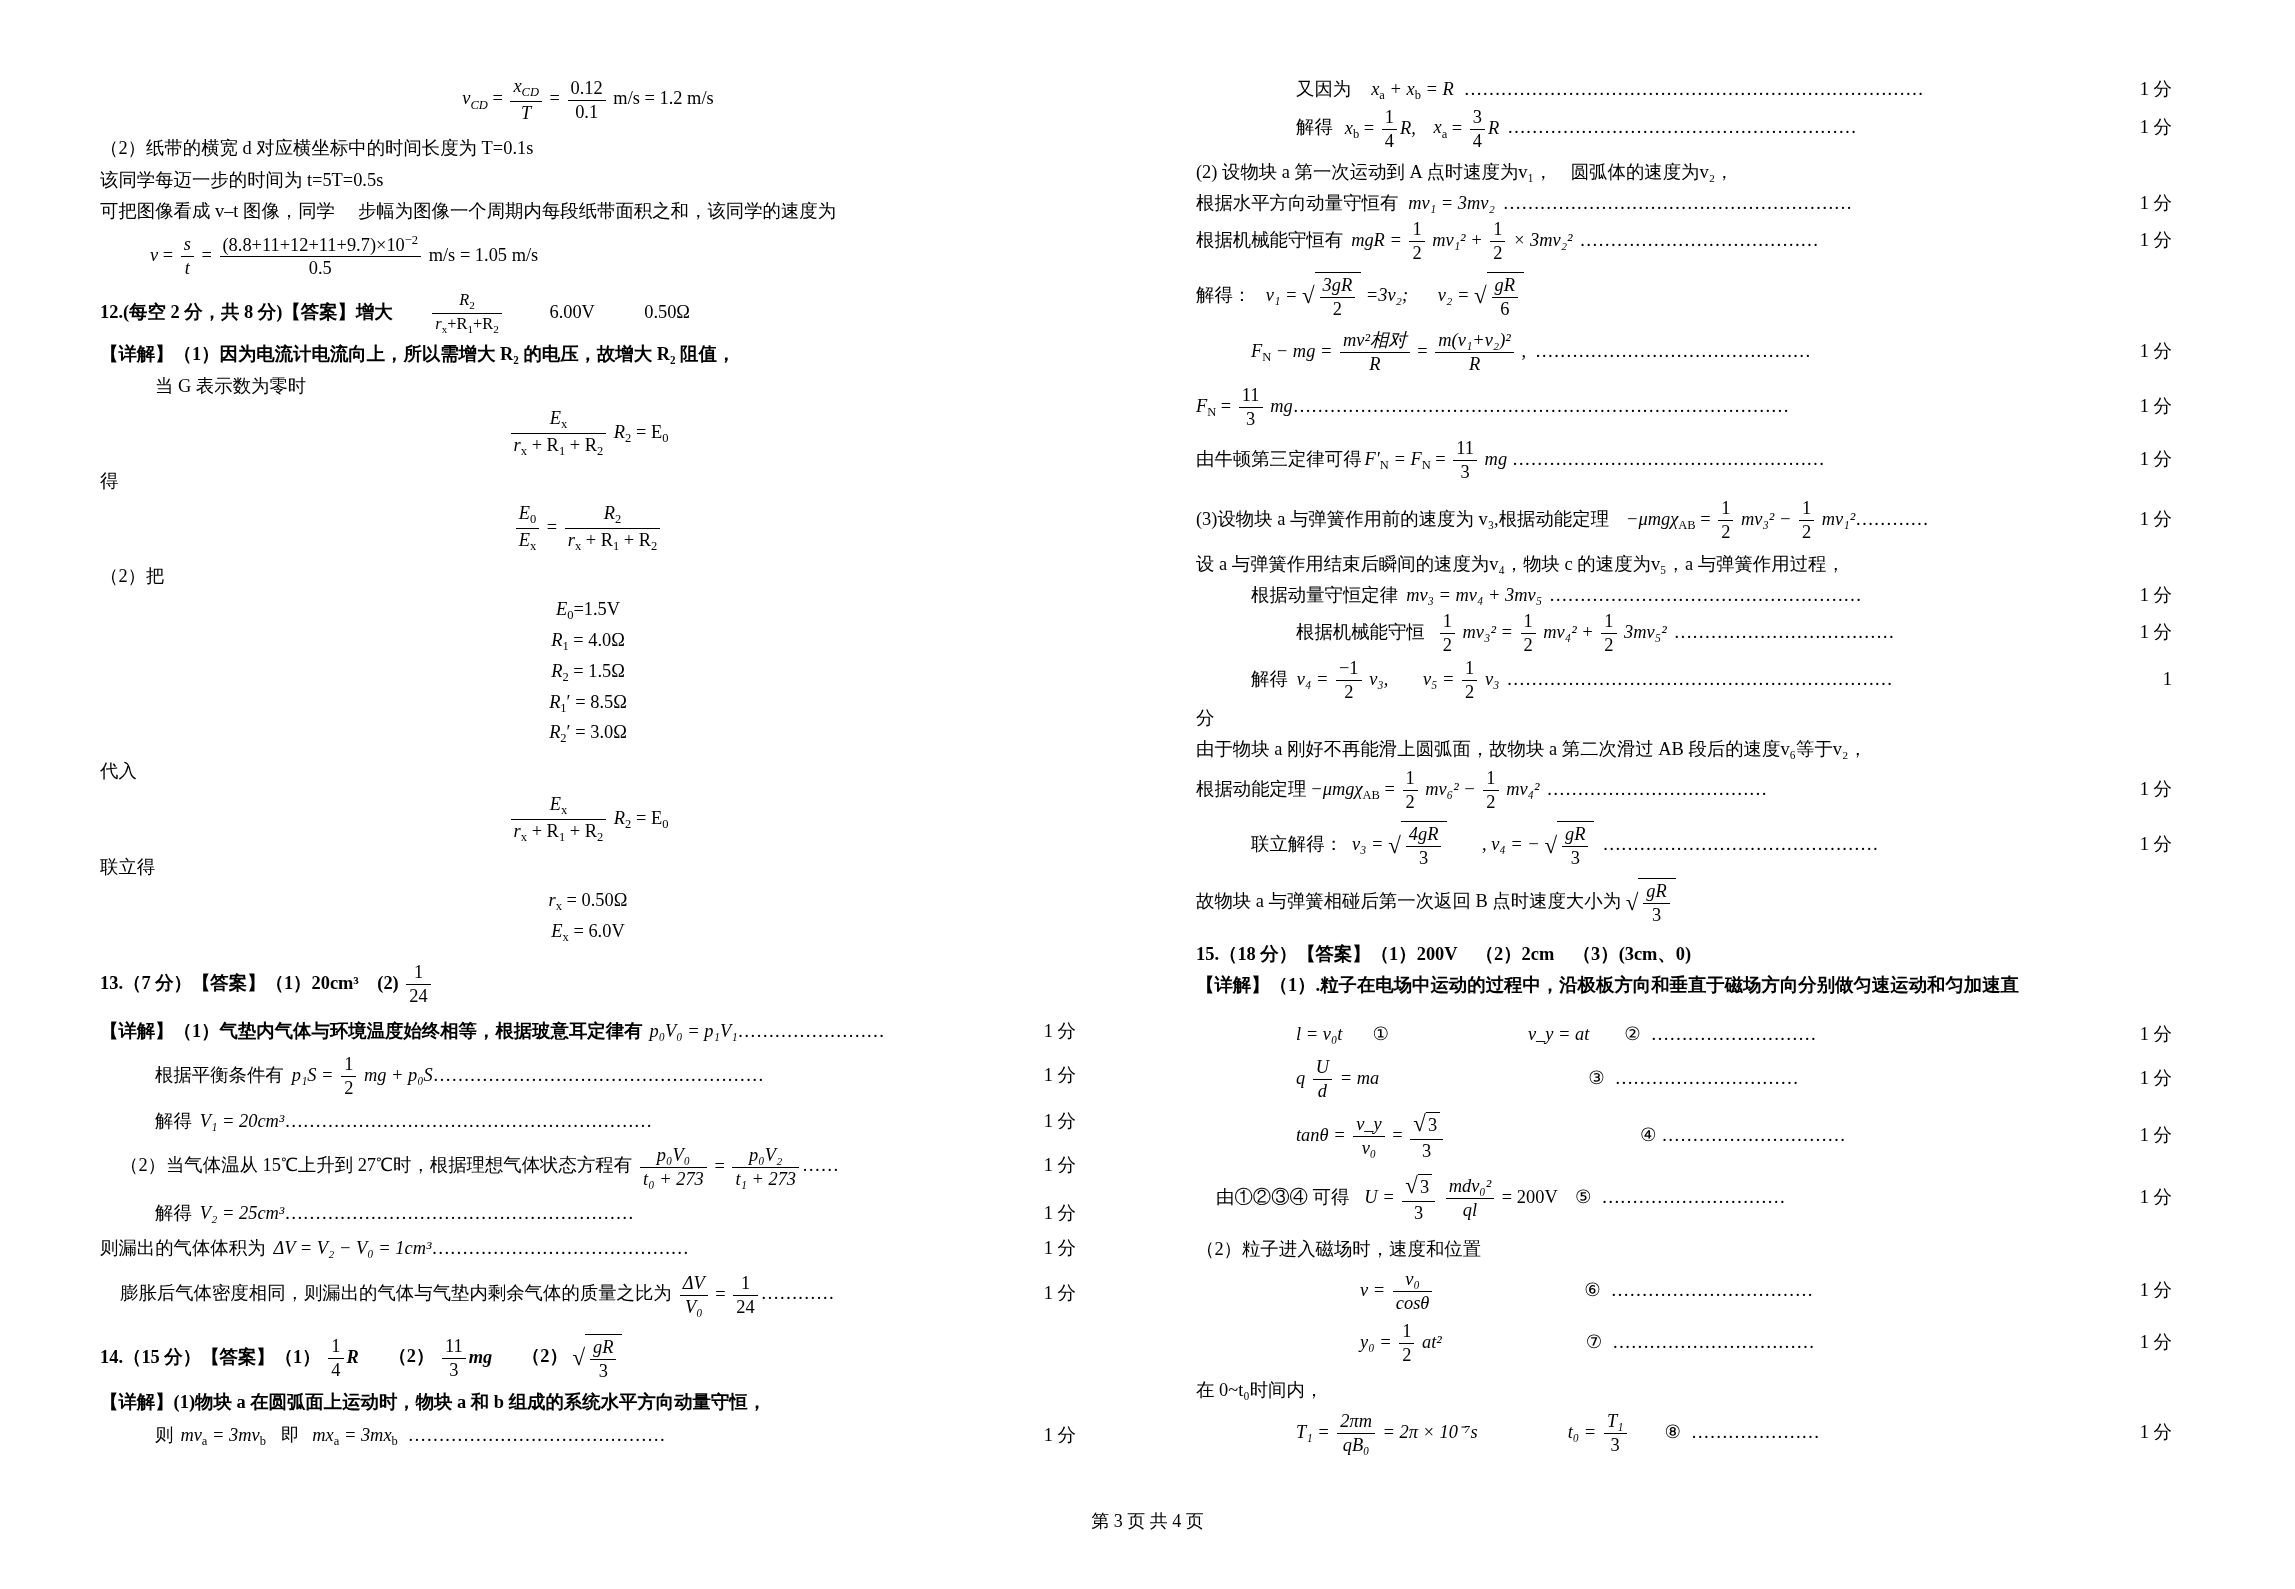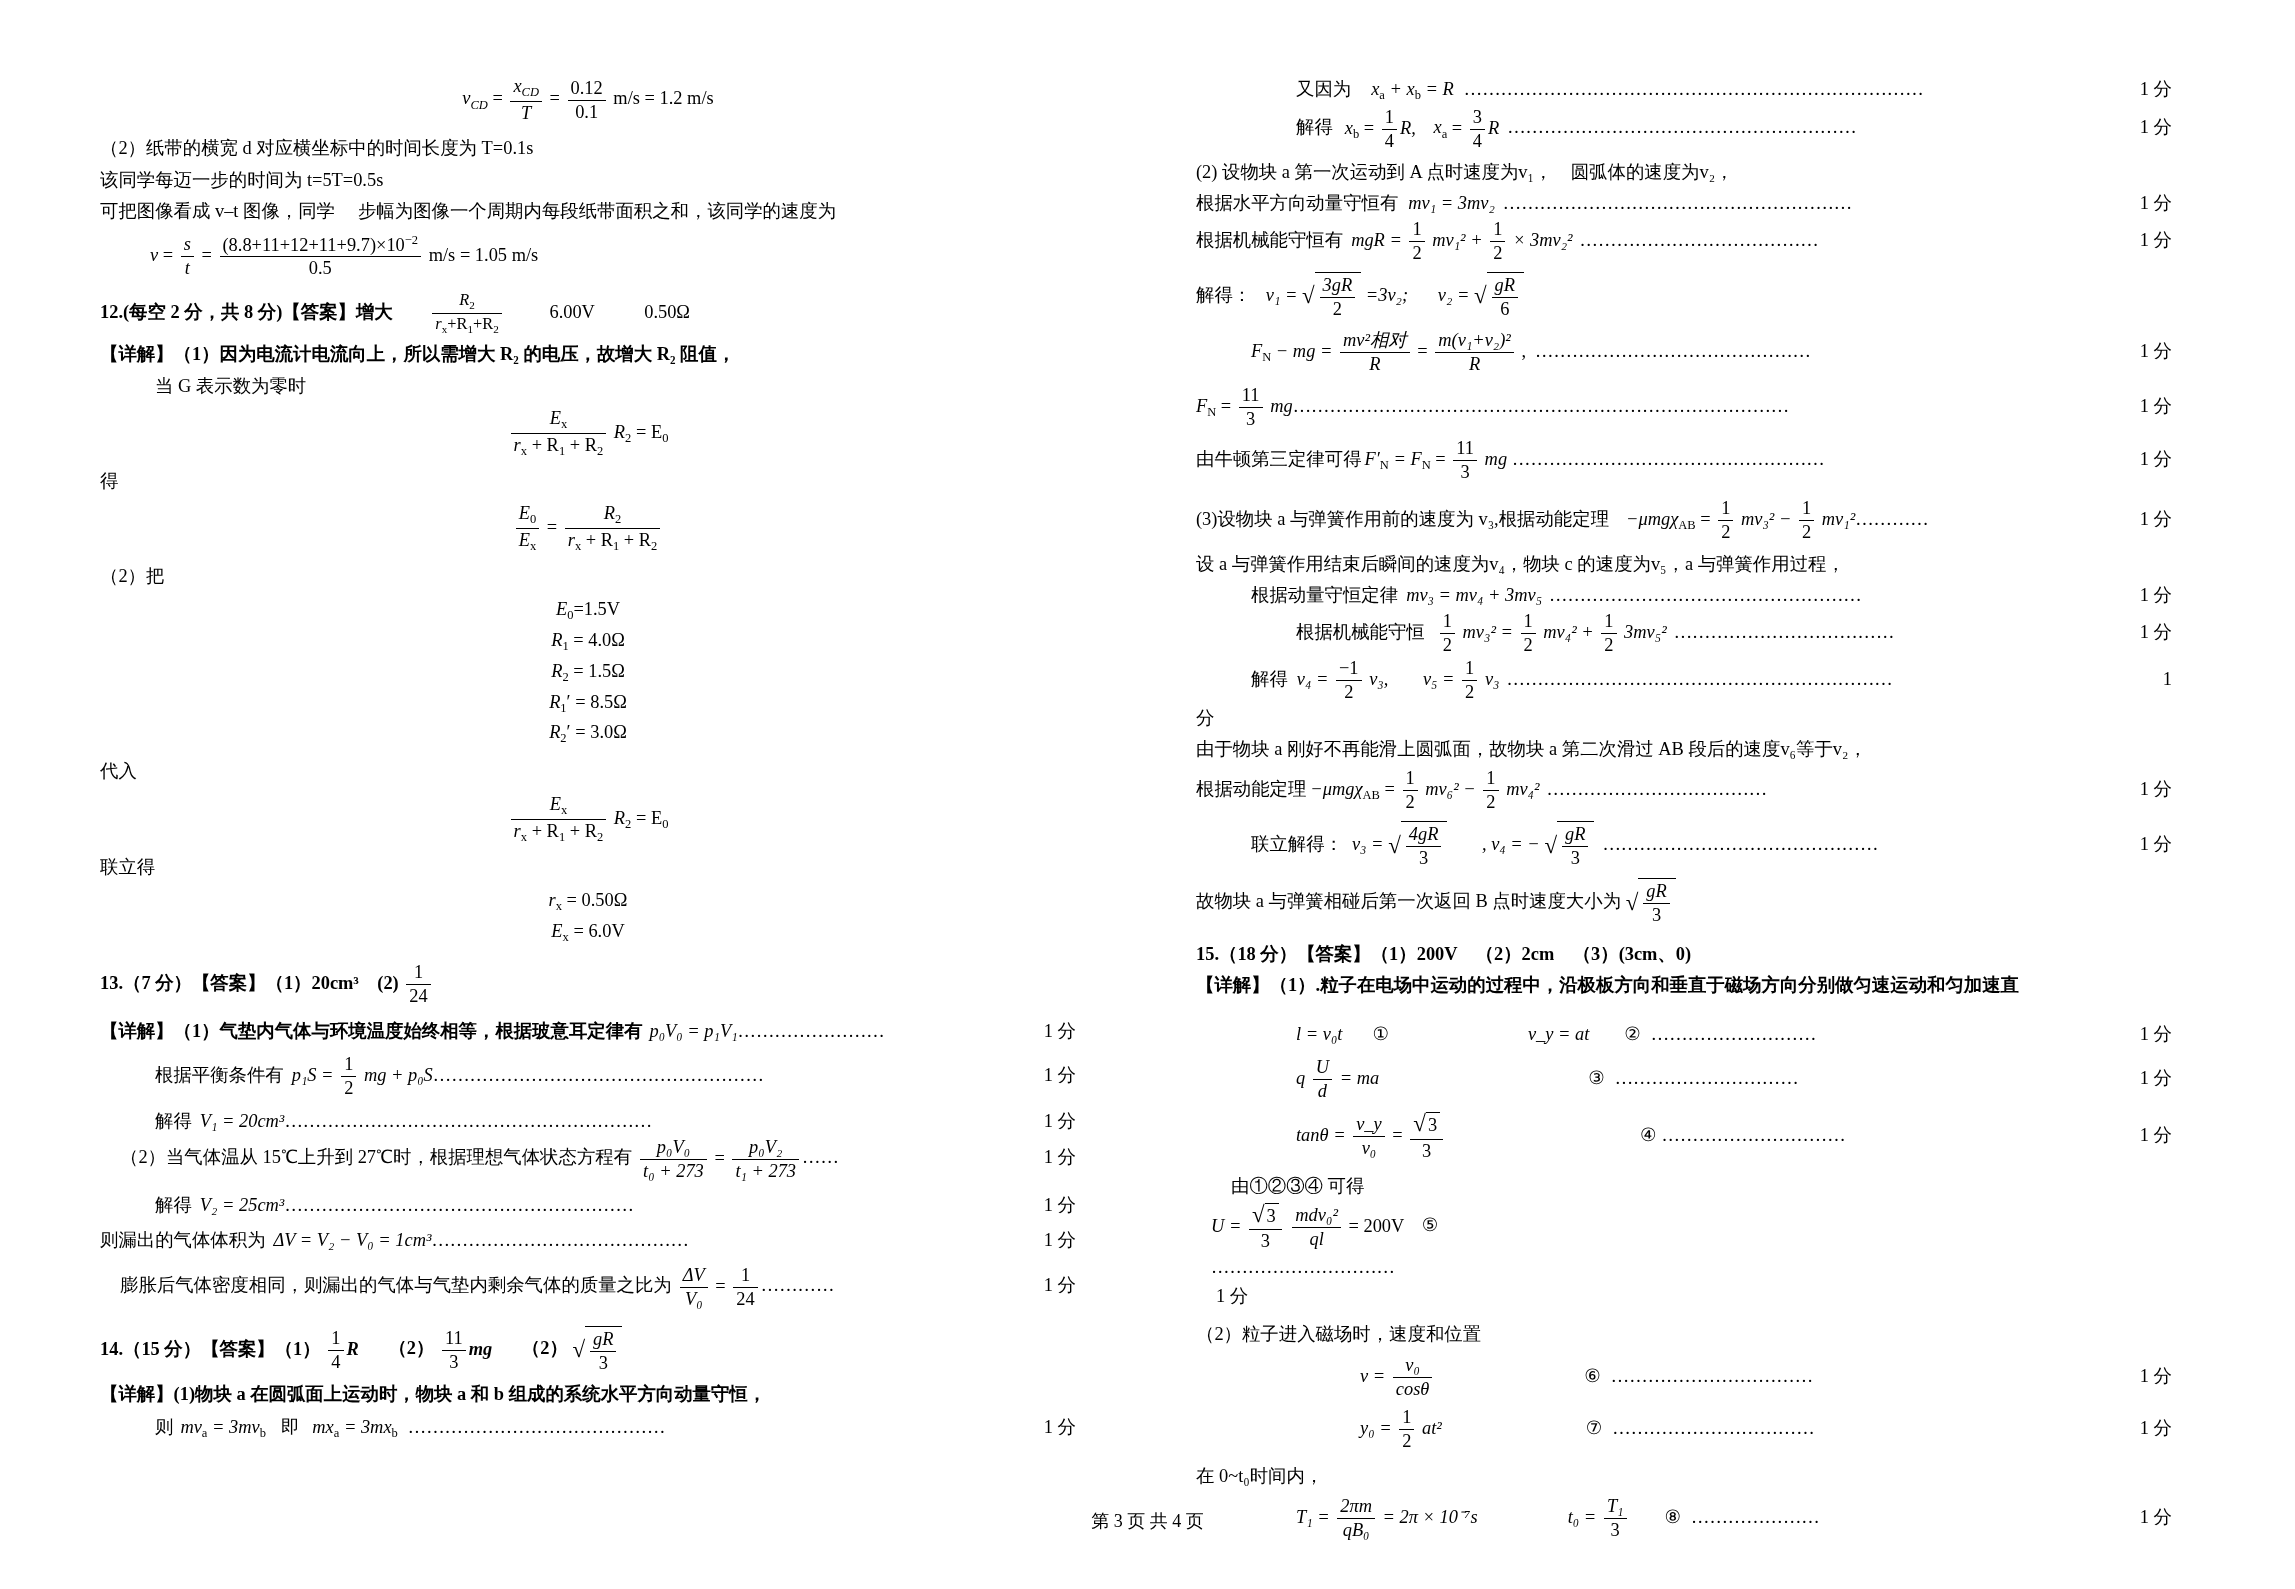--- a/index.html
+++ b/index.html
@@ -186,21 +186,21 @@
       <span class="line score" style="margin:0;">1 分</span>
     </div>
 
     <div class="eqline ind2" style="margin-top:7px;">
       <span class="line" style="margin:0;">解得</span>
       <span class="line it" style="margin:0 0 0 8px;">V₁ = 20cm³</span>
       <span class="line fill" style="margin:0;">……………………………………………………</span>
       <span class="line score" style="margin:0;">1 分</span>
     </div>
 
-    <div class="eqline ind1" style="">
+    <div class="eqline ind1" style="margin-top:8px;">
       <span class="line" style="margin:0;">（2）当气体温从 15℃上升到 27℃时，根据理想气体状态方程有</span>
       <span class="line" style="margin:0 0 0 5px;">
         <span class="frac">
           <span class="num it">p₀V₀</span>
           <span class="den it">t₀ + 273</span>
         </span>
         <span>=</span>
         <span class="frac">
           <span class="num it">p₀V₂</span>
           <span class="den it">t₁ + 273</span>
@@ -490,21 +490,21 @@
         <span class="it">tanθ =</span>
         <span class="frac"><span class="num it">v_y</span><span class="den it">v₀</span></span>
         <span>=</span>
         <span class="frac"><span class="num"><span class="sqrt"><span class="rad">√</span><span class="body">3</span></span></span><span class="den">3</span></span>
       </span>
       <span class="line" style="margin:0 0 0 194px;">④</span>
       <span class="line fill" style="margin:0 0 0 5px;">…………………………</span>
       <span class="line score" style="margin:0;">1 分</span>
     </div>
 
-    <div class="eqline" style="margin-top:9px;flex-direction:column;">
+    <div class="eqline" style="margin-top:9px;">
       <span class="line ind1" style="margin:0;">由①②③④ 可得</span>
       <span class="line" style="margin:0 0 0 15px;">
         <span class="it">U =</span>
         <span class="frac"><span class="num"><span class="sqrt"><span class="rad">√</span><span class="body">3</span></span></span><span class="den">3</span></span>
         <span class="frac"><span class="num it">mdv₀²</span><span class="den it">ql</span></span>
         <span>= 200V</span>
         <span style="margin-left:13px;">⑤</span>
       </span>
       <span class="line fill" style="margin:0 0 0 10px;">…………………………</span>
       <span class="line score" style="margin:0;">1 分</span>

